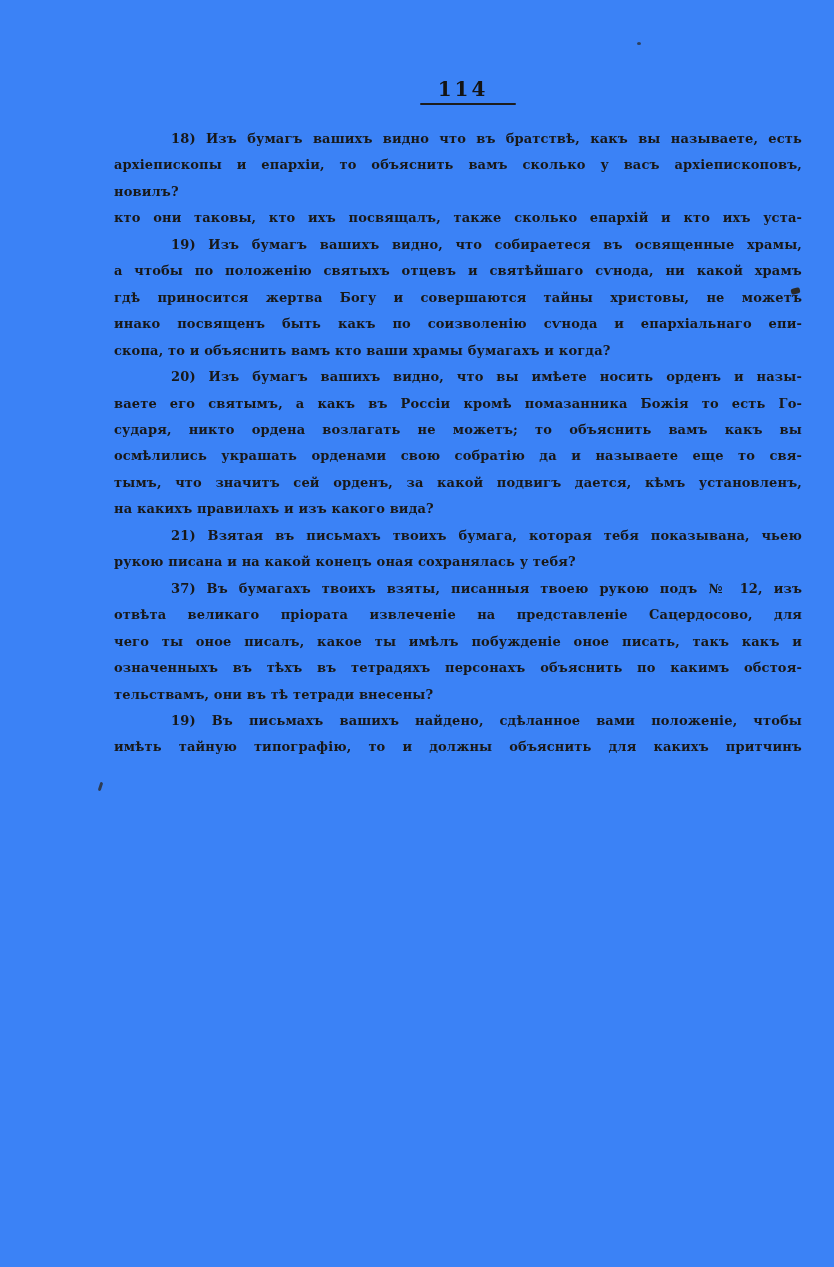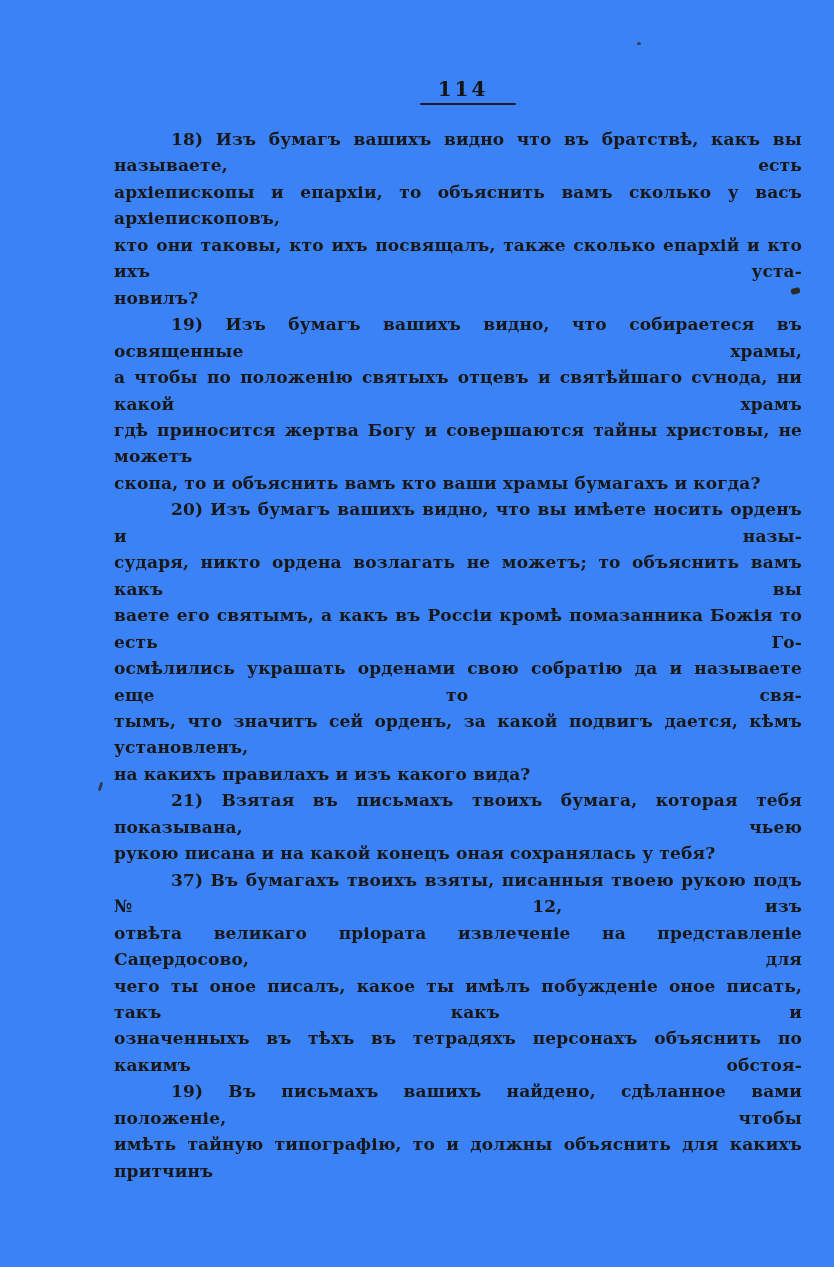--- a/index.html
+++ b/index.html
@@ -41,21 +41,21 @@
     position: absolute;
     top: 126px;
     left: 114px;
     width: 688px;
   }
   .paragraph {
     margin: 0;
     padding: 0;
   }
   .line {
-    font-size: 17px;
+    font-size: 13px;
     line-height: 26.45px;
     font-weight: bold;
     letter-spacing: 0.15px;
     text-align: justify;
     text-align-last: justify;
     white-space: normal;
     color: #181818;
   }
   .line.first {
     text-indent: 57px;
@@ -98,46 +98,48 @@
 
 <div class="page">
 
   <div class="folio">114</div>
   <div class="folio-rule"></div>
 
   <div class="text-block">
       <div class="paragraph">
         <div class="line first">18) Изъ бумагъ вашихъ видно что въ братствѣ, какъ вы называете, есть</div>
         <div class="line">архіепископы и епархіи, то объяснить вамъ сколько у васъ архіепископовъ,</div>
+        <div class="line last">новилъ?</div>
         <div class="line">кто они таковы, кто ихъ посвящалъ, также сколько епархій и кто ихъ уста-</div>
-        <div class="line last">новилъ?</div>
       </div>
       <div class="paragraph">
         <div class="line first">19) Изъ бумагъ вашихъ видно, что собираетеся въ освященные храмы,</div>
         <div class="line">а чтобы по положенію святыхъ отцевъ и святѣйшаго сѵнода, ни какой храмъ</div>
         <div class="line">гдѣ приносится жертва Богу и совершаются тайны христовы, не можетъ</div>
+        <div class="line">инако посвященъ быть какъ по соизволенію сѵнода и епархіальнаго епи-</div>
         <div class="line last">скопа, то и объяснить вамъ кто ваши храмы бумагахъ и когда?</div>
       </div>
       <div class="paragraph">
         <div class="line first">20) Изъ бумагъ вашихъ видно, что вы имѣете носить орденъ и назы-</div>
+        <div class="line">ваете его святымъ, а какъ въ Россіи кромѣ помазанника Божія то есть Го-</div>
         <div class="line">сударя, никто ордена возлагать не можетъ; то объяснить вамъ какъ вы</div>
-        <div class="line">ваете его святымъ, а какъ въ Россіи кромѣ помазанника Божія то есть Го-</div>
         <div class="line">осмѣлились украшать орденами свою собратію да и называете еще то свя-</div>
         <div class="line">тымъ, что значитъ сей орденъ, за какой подвигъ дается, кѣмъ установленъ,</div>
         <div class="line last">на какихъ правилахъ и изъ какого вида?</div>
       </div>
       <div class="paragraph">
         <div class="line first">21) Взятая въ письмахъ твоихъ бумага, которая тебя показывана, чьею</div>
         <div class="line last">рукою писана и на какой конецъ оная сохранялась у тебя?</div>
       </div>
       <div class="paragraph">
         <div class="line first">37) Въ бумагахъ твоихъ взяты, писанныя твоею рукою подъ № 12, изъ</div>
         <div class="line">отвѣта великаго пріората извлеченіе на представленіе Сацердосово, для</div>
         <div class="line">чего ты оное писалъ, какое ты имѣлъ побужденіе оное писать, такъ какъ и</div>
         <div class="line">означенныхъ въ тѣхъ въ тетрадяхъ персонахъ объяснить по какимъ обстоя-</div>
+        <div class="line last">тельствамъ, они въ тѣ тетради внесены?</div>
       </div>
       <div class="paragraph">
         <div class="line first">19) Въ письмахъ вашихъ найдено, сдѣланное вами положеніе, чтобы</div>
         <div class="line">имѣть тайную типографію, то и должны объяснить для какихъ притчинъ</div>
       </div>
     </div>
 
   <span class="speck speck-top"></span>
   <span class="speck speck-margin"></span>
   <span class="speck speck-apostrophe"></span>

